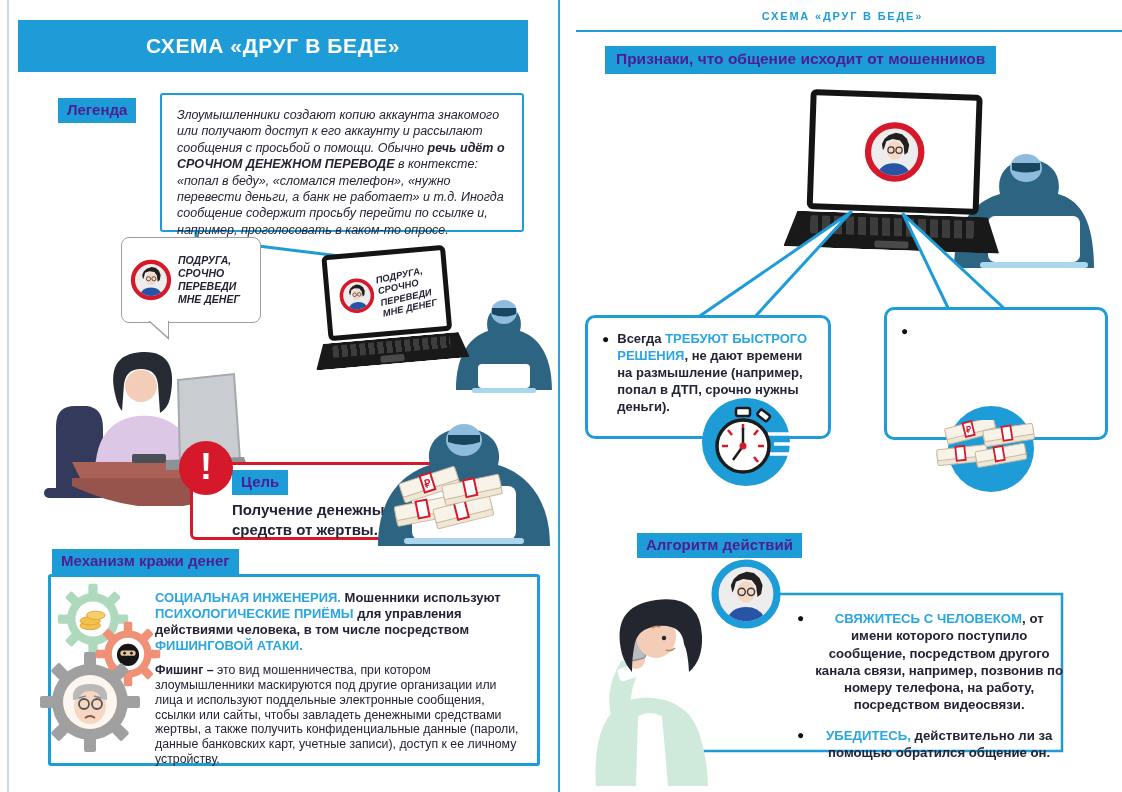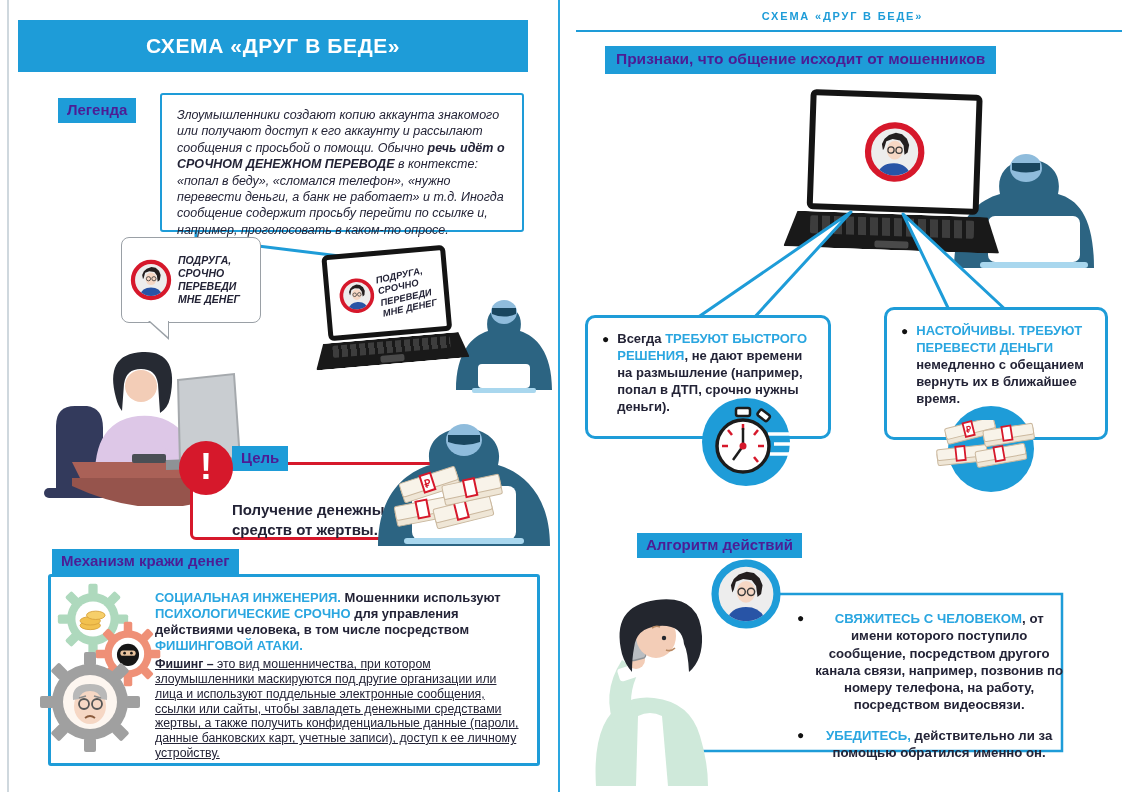--- a/index.html
+++ b/index.html
@@ -39,30 +39,30 @@
   .scr-txt{font-size:9.4px;font-weight:700;font-style:italic;line-height:1.2;white-space:pre-line;
            transform:rotate(-7deg);}
   .lap-base{margin-top:2px;background:#191919;border-radius:2px;position:relative;
             clip-path:polygon(6% 0,94% 0,100% 100%,0 100%);}
   .laptop-l .lap-base{width:154px;height:26px;}
   .lap-keys{position:absolute;left:12%;right:12%;top:3px;height:12px;border-radius:2px;
             background:repeating-linear-gradient(90deg,#3d3d3d 0 6px,#191919 6px 9px);}
   .lap-pad{position:absolute;left:42%;right:42%;bottom:2px;height:7px;background:#4a4a4a;border-radius:2px;}
   .goal-box{left:190px;top:462px;width:305px;height:78px;border:3px solid var(--red);
             border-radius:6px;background:#fff;z-index:3;}
-  .goal-badge{left:232px;top:446px;z-index:4;}
+  .goal-badge{left:232px;top:470px;z-index:4;}
   .goal-text{left:232px;top:500px;width:180px;font-size:15px;font-weight:700;line-height:1.3;z-index:4;}
   .excl{left:179px;top:441px;width:54px;height:54px;border-radius:50%;background:var(--red);z-index:6;
         color:#fff;font-size:36px;font-weight:700;text-align:center;line-height:52px;}
   .hacker-money{left:366px;top:386px;z-index:5;}
   .mech-badge{left:52px;top:549px;z-index:4;text-align:right;}
   .mech-box{left:48px;top:574px;width:492px;height:192px;border:3px solid var(--blue);
             border-radius:3px;background:#fff;z-index:4;padding:13px 16px 12px 104px;}
   .mech-p1{font-size:13px;font-weight:700;line-height:1.24;}
-  .mech-p2{font-size:12.3px;line-height:1.2;margin-top:3px;text-decoration:underline;}
+  .mech-p2{font-size:12.3px;line-height:1.2;margin-top:9px;}
   .t-blue{color:var(--blue-text);font-weight:700;}
   .gear{z-index:5;}
   
   .r-top{left:563px;top:10px;width:559px;text-align:center;z-index:4;color:var(--blue);
          font-size:11px;font-weight:700;letter-spacing:1.8px;}
   .signs-badge{left:605px;top:46px;z-index:4;font-size:15.5px;padding:4px 11px 5px;}
   .hacker-r{left:948px;top:116px;z-index:2;}
   .laptop-r{left:786px;top:92px;width:216px;transform:rotate(2deg);}
   .laptop-r .lap-screen{width:172px;height:120px;border-width:6px;}
   .laptop-r .lap-base{width:216px;height:36px;}
@@ -209,21 +209,21 @@
         <rect x="0" y="4" width="58" height="16" rx="2" fill="#efe6d6" stroke="#c9b79d"></rect>
         <rect x="0" y="0" width="58" height="14" rx="2" fill="#f8f3e9" stroke="#cbb89e"></rect>
         <rect x="22" y="-1" width="11" height="17" fill="#fff" stroke="#d6182b" stroke-width="2"></rect>
       </g>
     </g>
   </svg>
 
   <div class="abs badge mech-badge">Механизм кражи денег</div>
   <div class="abs mech-box">
     <div class="mech-p1">
-      <span class="t-blue">СОЦИАЛЬНАЯ ИНЖЕНЕРИЯ.</span><span> Мошенники используют </span><span class="t-blue">ПСИХОЛОГИЧЕСКИЕ СРОЧНО</span><span> для управления действиями человека, в том числе посредством </span><span class="t-blue">ФИШИНГОВОЙ АТАКИ.</span>
+      <span class="t-blue">СОЦИАЛЬНАЯ ИНЖЕНЕРИЯ.</span><span> Мошенники используют </span><span class="t-blue">ПСИХОЛОГИЧЕСКИЕ ПРИЁМЫ</span><span> для управления действиями человека, в том числе посредством </span><span class="t-blue">ФИШИНГОВОЙ АТАКИ.</span>
     </div>
     <div class="mech-p2">
       <b>Фишинг – </b><span>это вид мошенничества, при котором злоумышленники маскируются под другие организации или лица и используют поддельные электронные сообщения, ссылки или сайты, чтобы завладеть денежными средствами жертвы, а также получить конфиденциальные данные (пароли, данные банковских карт, учетные записи), доступ к ее личному устройству.</span>
     </div>
   </div>
 
   <svg class="abs gear" style="left:56px;top:582px;" width="74" height="74" viewBox="-40 -40 80 80">
     <g fill="#aed9bd">
       <rect x="-5" y="-38" width="10" height="12" rx="2"></rect>
         <rect x="-5" y="-38" width="10" height="12" rx="2" transform="rotate(45)"></rect>
@@ -318,23 +318,20 @@
   </svg>
 
   <div class="abs co co1">
     <span class="dot">●</span>
     <div class="co-txt">
       <span>Всегда </span><span class="t-blue">ТРЕБУЮТ БЫСТРОГО РЕШЕНИЯ</span><span>, не дают времени на размышление (например, попал в ДТП, срочно нужны деньги).</span>
     </div>
   </div>
   <div class="abs co co2">
     <span class="dot">●</span>
-    <div class="co-txt">
-      <span></span><span class="t-blue">НАСТОЙЧИВЫ. ТРЕБУЮТ ПЕРЕВЕСТИ ДЕНЬГИ</span><span> немедленно с обещанием вернуть их в ближайшее время.</span>
-    </div>
   </div>
 
   <div class="abs sw-wrap">
     <svg width="116" height="96" viewBox="0 0 116 96">
       <circle cx="46" cy="48" r="44" fill="var(--blue)"></circle>
       <line x1="68" y1="40" x2="92" y2="40" stroke="#fff" stroke-width="3.5"></line>
       <line x1="74" y1="50" x2="104" y2="50" stroke="#fff" stroke-width="3.5"></line>
       <line x1="70" y1="60" x2="90" y2="60" stroke="#fff" stroke-width="3.5"></line>
       <rect x="36" y="14" width="14" height="8" rx="2" fill="#fff" stroke="#1c1c1c" stroke-width="2.5"></rect>
       <rect x="58" y="18" width="12" height="7" rx="2" fill="#fff" stroke="#1c1c1c" stroke-width="2.5" transform="rotate(38 64 21)"></rect>
@@ -413,18 +410,18 @@
   <div class="abs steps">
     <div class="step">
       <span class="dot">●</span>
       <div class="step-txt">
         <span class="t-blue">СВЯЖИТЕСЬ С ЧЕЛОВЕКОМ</span><span>, от имени которого поступило сообщение, посредством другого канала связи, например, позвонив по номеру телефона, на работу, посредством видеосвязи.</span>
       </div>
     </div>
     <div class="step">
       <span class="dot">●</span>
       <div class="step-txt">
-        <span class="t-blue">УБЕДИТЕСЬ,</span><span> действительно ли за помощью обратился именно он.</span>
+        <span class="t-blue">УБЕДИТЕСЬ,</span><span> действительно ли за помощью обратился общение он.</span>
       </div>
     </div>
   </div>
 
 </div>
 
 </body></html>

